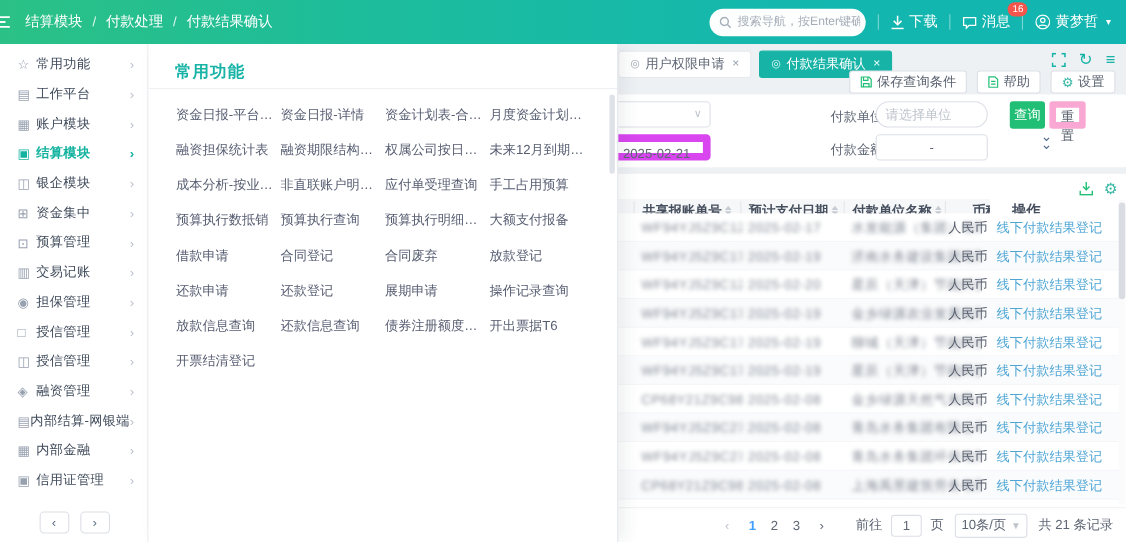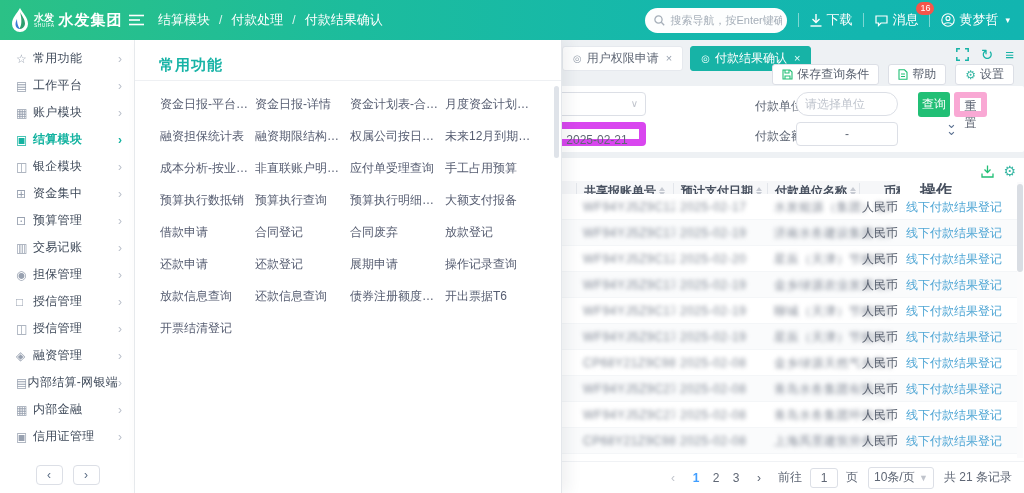--- a/index.html
+++ b/index.html
@@ -93,21 +93,21 @@
   .tc-icons { position:absolute; right:8px; top:5px; display:flex; gap:9px; align-items:center; }
   .tc-icons .ic { cursor:pointer; display:flex; }
   .gear-glyph { color:#3bb8a5; font-size:14px; }
   .thead { position:absolute; left:0; top:23px; width:338px; height:20px; background:#f6f7f9; display:flex; align-items:center; }
   .th { font-size:12px; font-weight:bold; color:#464f5e; border-left:1px solid #e3e6eb; padding-left:7px; display:flex; align-items:center; gap:3px; }
   .th1 { position:absolute; left:14px; width:100px; }
   .th2 { position:absolute; left:111px; width:90px; }
   .th3 { position:absolute; left:205px; width:95px; }
   .th4 { position:absolute; left:297px; width:55px; overflow:hidden; white-space:nowrap;padding-left:24px; }
   .thead-fix { position:absolute; left:338px; top:23px; width:118px; height:20px; background:#fff; display:flex; align-items:center; }
-  .thead-fix span { font-size:16px; font-weight:bold; color:#464f5e; padding-left:20px; }
+  .thead-fix span { font-size:13px; font-weight:bold; color:#464f5e; padding-left:20px; }
   .sortc { display:inline-flex; flex-direction:column; gap:1px; }
   .sortc i { width:0; height:0; border-left:3.5px solid transparent; border-right:3.5px solid transparent; }
   .sortc .up { border-bottom:4px solid #c6cad2; }
   .sortc .dn { border-top:4px solid #c6cad2; }
   .tbody { position:absolute; left:0; top:36px; width:456px; }
   .trow { height:26px; position:relative; border-bottom:1px solid #f4f6f8; background:#fff; }
   .trow.stripe { background:#fafbfc; }
   .td { position:absolute; top:0; height:26px; line-height:26px; font-size:12px; white-space:nowrap; }
   .td1 { left:21px; width:92px; overflow:hidden; }
   .td2 { left:118px; width:66px; overflow:hidden; }
@@ -121,47 +121,33 @@
   .v-thumb { position:absolute; right:1px; top:26px; width:6px; height:88px; background:#d9dde3; border-radius:3px; }
 
   
   .pagination { position:absolute; left:0; top:303px; width:462px; height:32px; border-top:1px solid #f0f2f5;
     display:flex; align-items:center; justify-content:flex-end; gap:4px; padding-right:12px; font-size:12px; color:#5f6775; }
   .pg-arrow { width:18px; text-align:center; cursor:pointer; font-size:12px; }
   .pg-prev { color:#c0c4cc; }
   .pg-next { color:#5f6775; }
   .pg-num { width:20px; text-align:center; cursor:pointer; color:#5f6775; }
   .pg-num.active { color:#409eff; font-weight:bold; }
-  .pg-goto { margin-left:6px; }
+  .pg-goto { margin-left:18px; }
   .pg-input { width:28px; height:20px; border:1px solid #dcdfe6; border-radius:3px; text-align:center; font-size:12px; color:#5f6775;
     margin:0 4px; outline:none; font-family:"Liberation Sans","DejaVu Sans",sans-serif; }
   .pg-size { width:66px; height:22px; border:1px solid #dcdfe6; border-radius:3px; display:flex; align-items:center;
     justify-content:space-between; padding:0 5px; margin:0 6px; cursor:pointer; color:#5f6775; }
   .pg-size .car { color:#c0c4cc; font-size:9px; }
 
   svg { display:block; }
 </style>
 </head>
 <body>
 
 <header class="topbar">
-  <div class="logo">
-    <span>
-      <svg width="22" height="26" viewBox="0 0 22 26">
-        <path d="M11 1 C14 7,19 10,19 17 A8 8 0 1 1 3 17 C3 10,8 7,11 1 Z" fill="#ffffff"></path>
-        <path d="M11 5 C13 9,16 12,16 17 A5.5 5.5 0 0 1 10 22 C13 19,13 12,11 5 Z" fill="#2e9e6f"></path>
-        <path d="M8 12 C7 14,6.5 15.5,6.5 17.5 A4.5 4.5 0 0 0 11 22 C8.5 19,8 15,8 12 Z" fill="#3a7bd5"></path>
-      </svg>
-    </span>
-    <span class="logo-mini">
-      <span class="cn">水发</span>
-      <span class="en">SHUIFA</span>
-    </span>
-    <span class="brand">水发集团</span>
-  </div>
   <span class="collapse">
     <svg width="15" height="12" viewBox="0 0 15 12">
         <g stroke="#ffffff" stroke-width="1.6">
           <line x1="0" y1="1.5" x2="15" y2="1.5"></line>
           <line x1="0" y1="6" x2="11" y2="6"></line>
           <line x1="0" y1="10.5" x2="15" y2="10.5"></line>
         </g>
       </svg>
   </span>
   <nav class="breadcrumb">

